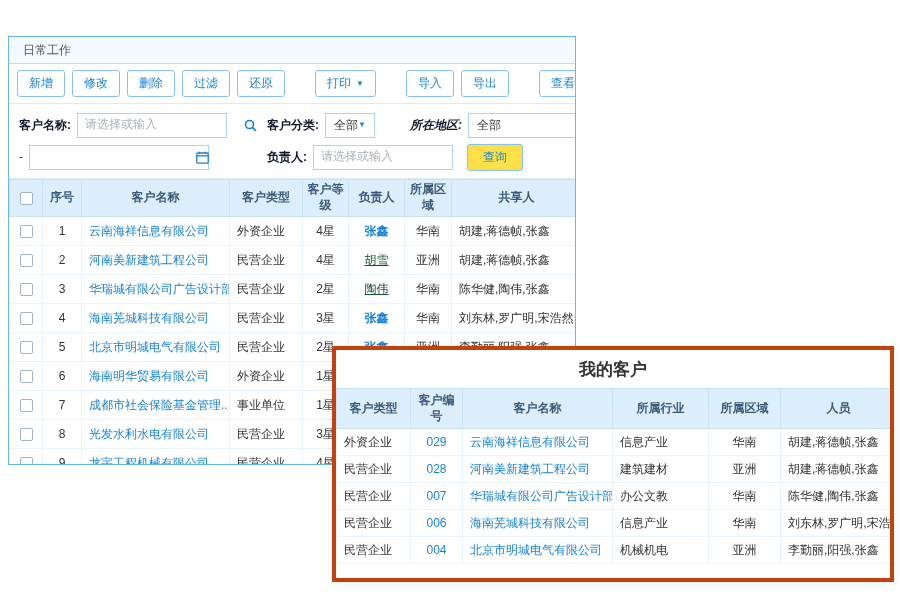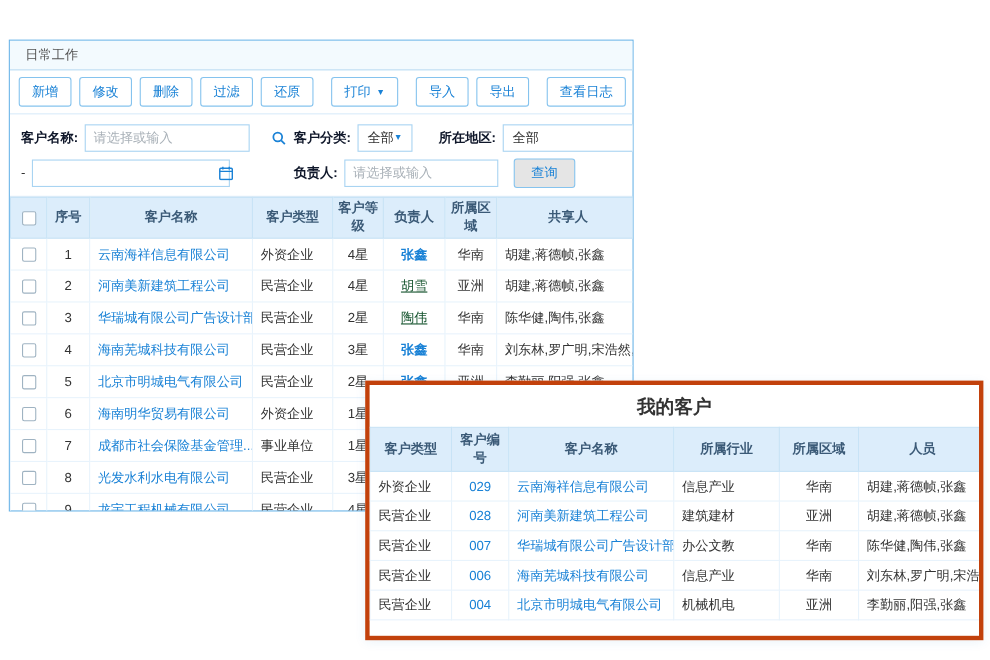--- a/index.html
+++ b/index.html
@@ -15,38 +15,38 @@
     color:#555; cursor:pointer; }
   .tab.active { background:#fff; border:1px solid #6cb5e8; border-bottom:1px solid #fff;
     margin-bottom:-1px; color:#222; font-weight:bold; }
   .close-x { color:#e8514a; font-weight:bold; font-size:12px; line-height:1; }
 
   .toolbar { display:flex; align-items:flex-end; gap:7px; padding:6px 8px;
     border-bottom:1px solid #d9ecf9; }
   .btn { border:1px solid #85c3ee; background:#fff; color:#1a82d6; font-size:12px;
     padding:4px 11px; border-radius:3px; cursor:pointer; font-family:inherit;
     display:inline-flex; align-items:center; gap:5px; white-space:nowrap; }
-  .gap { margin-left:9px; }
+  .gap { margin-left:23px; }
   .caret { color:#1a82d6; font-size:8px; line-height:1; }
 
   .filters { padding:4px 0 6px; border-bottom:1px solid #d9ecf9; }
   .frow { display:flex; align-items:center; height:30px; padding:0 10px;
     font-size:12px; color:#333; margin-top:2px; white-space:nowrap; }
   .flabel { margin-right:6px; color:#0f172a; font-weight:bold; }
   .input-wrap { display:inline-flex; align-items:center; border:1px solid #a9d4f2;
     height:25px; background:#fff; }
   .input-wrap input { border:none; outline:none; font-size:12px; padding:0 7px;
-    color:#4d7c0f; font-family:Liberation Serif, serif; background:transparent; }
+    color:#4d7c0f; font-family:Liberation Mono, monospace; background:transparent; }
   .input-wrap input::placeholder { color:#a9b1b8; }
   .icon-slot { width:24px; height:100%; display:flex; align-items:center;
     justify-content:center; cursor:pointer; }
   .select-box { border:1px solid #a9d4f2; height:25px; display:inline-flex;
     align-items:center; justify-content:space-between; padding:0 8px; font-size:12px;
     color:#333; background:#fff; cursor:pointer; }
-  .btn-query { background:#e5e5e5; border:1px solid #85c3ee; color:#1a82d6;
+  .btn-query { background:#fde047; border:1px solid #85c3ee; color:#1a82d6;
     font-size:12px; padding:4px 15px; border-radius:3px; cursor:pointer; font-family:inherit; }
 
   table { border-collapse:collapse; table-layout:fixed; font-size:12px; }
   .main-table { width:572px; }
   th { background:#dcedfb; color:#3b5a77; font-weight:bold; font-size:12px;
     border:1px solid #c8e3f6; height:37px; text-align:center; padding:0 3px; line-height:1.3; }
   td { border:1px solid #e8f3fc; border-left:1px solid #eef6fd; height:29px;
     padding:0 7px; color:#333; white-space:nowrap; overflow:hidden; }
   .c-check, .c-no, .c-level, .c-owner, .c-region, .c-code, .c-reg2 { text-align:center; padding:0 2px; }
   .checkbox { display:inline-block; width:13px; height:13px; border:1px solid #9fb3c2;
@@ -103,21 +103,21 @@
               <circle cx="5.5" cy="5.5" r="4" fill="none" stroke="#1a82d6" stroke-width="1.6"></circle>
               <line x1="8.6" y1="8.6" x2="12" y2="12" stroke="#1a82d6" stroke-width="1.6"></line>
             </svg>
         </span>
       </span>
       <span class="flabel" style="margin-left:40px;">客户分类:</span>
       <span class="select-box" style="width:140px;">
         <span>全部</span>
         <span class="caret">▼</span>
       </span>
-      <span class="flabel" style="margin-left:24px;">所在地区:</span>
+      <span class="flabel" style="margin-left:35px;font-style:italic;">所在地区:</span>
       <span class="select-box" style="width:120px; flex-shrink:0;">
         <span>全部</span>
       </span>
     </div>
     <div class="frow">
       <span style="margin-right:6px; color:#333;">-</span>
       <span class="input-wrap" style="width:180px;">
         <input style="flex: 1 1 0%;">
         <span class="icon-slot">
           <svg class="icn" width="13" height="13" viewBox="0 0 13 13">

